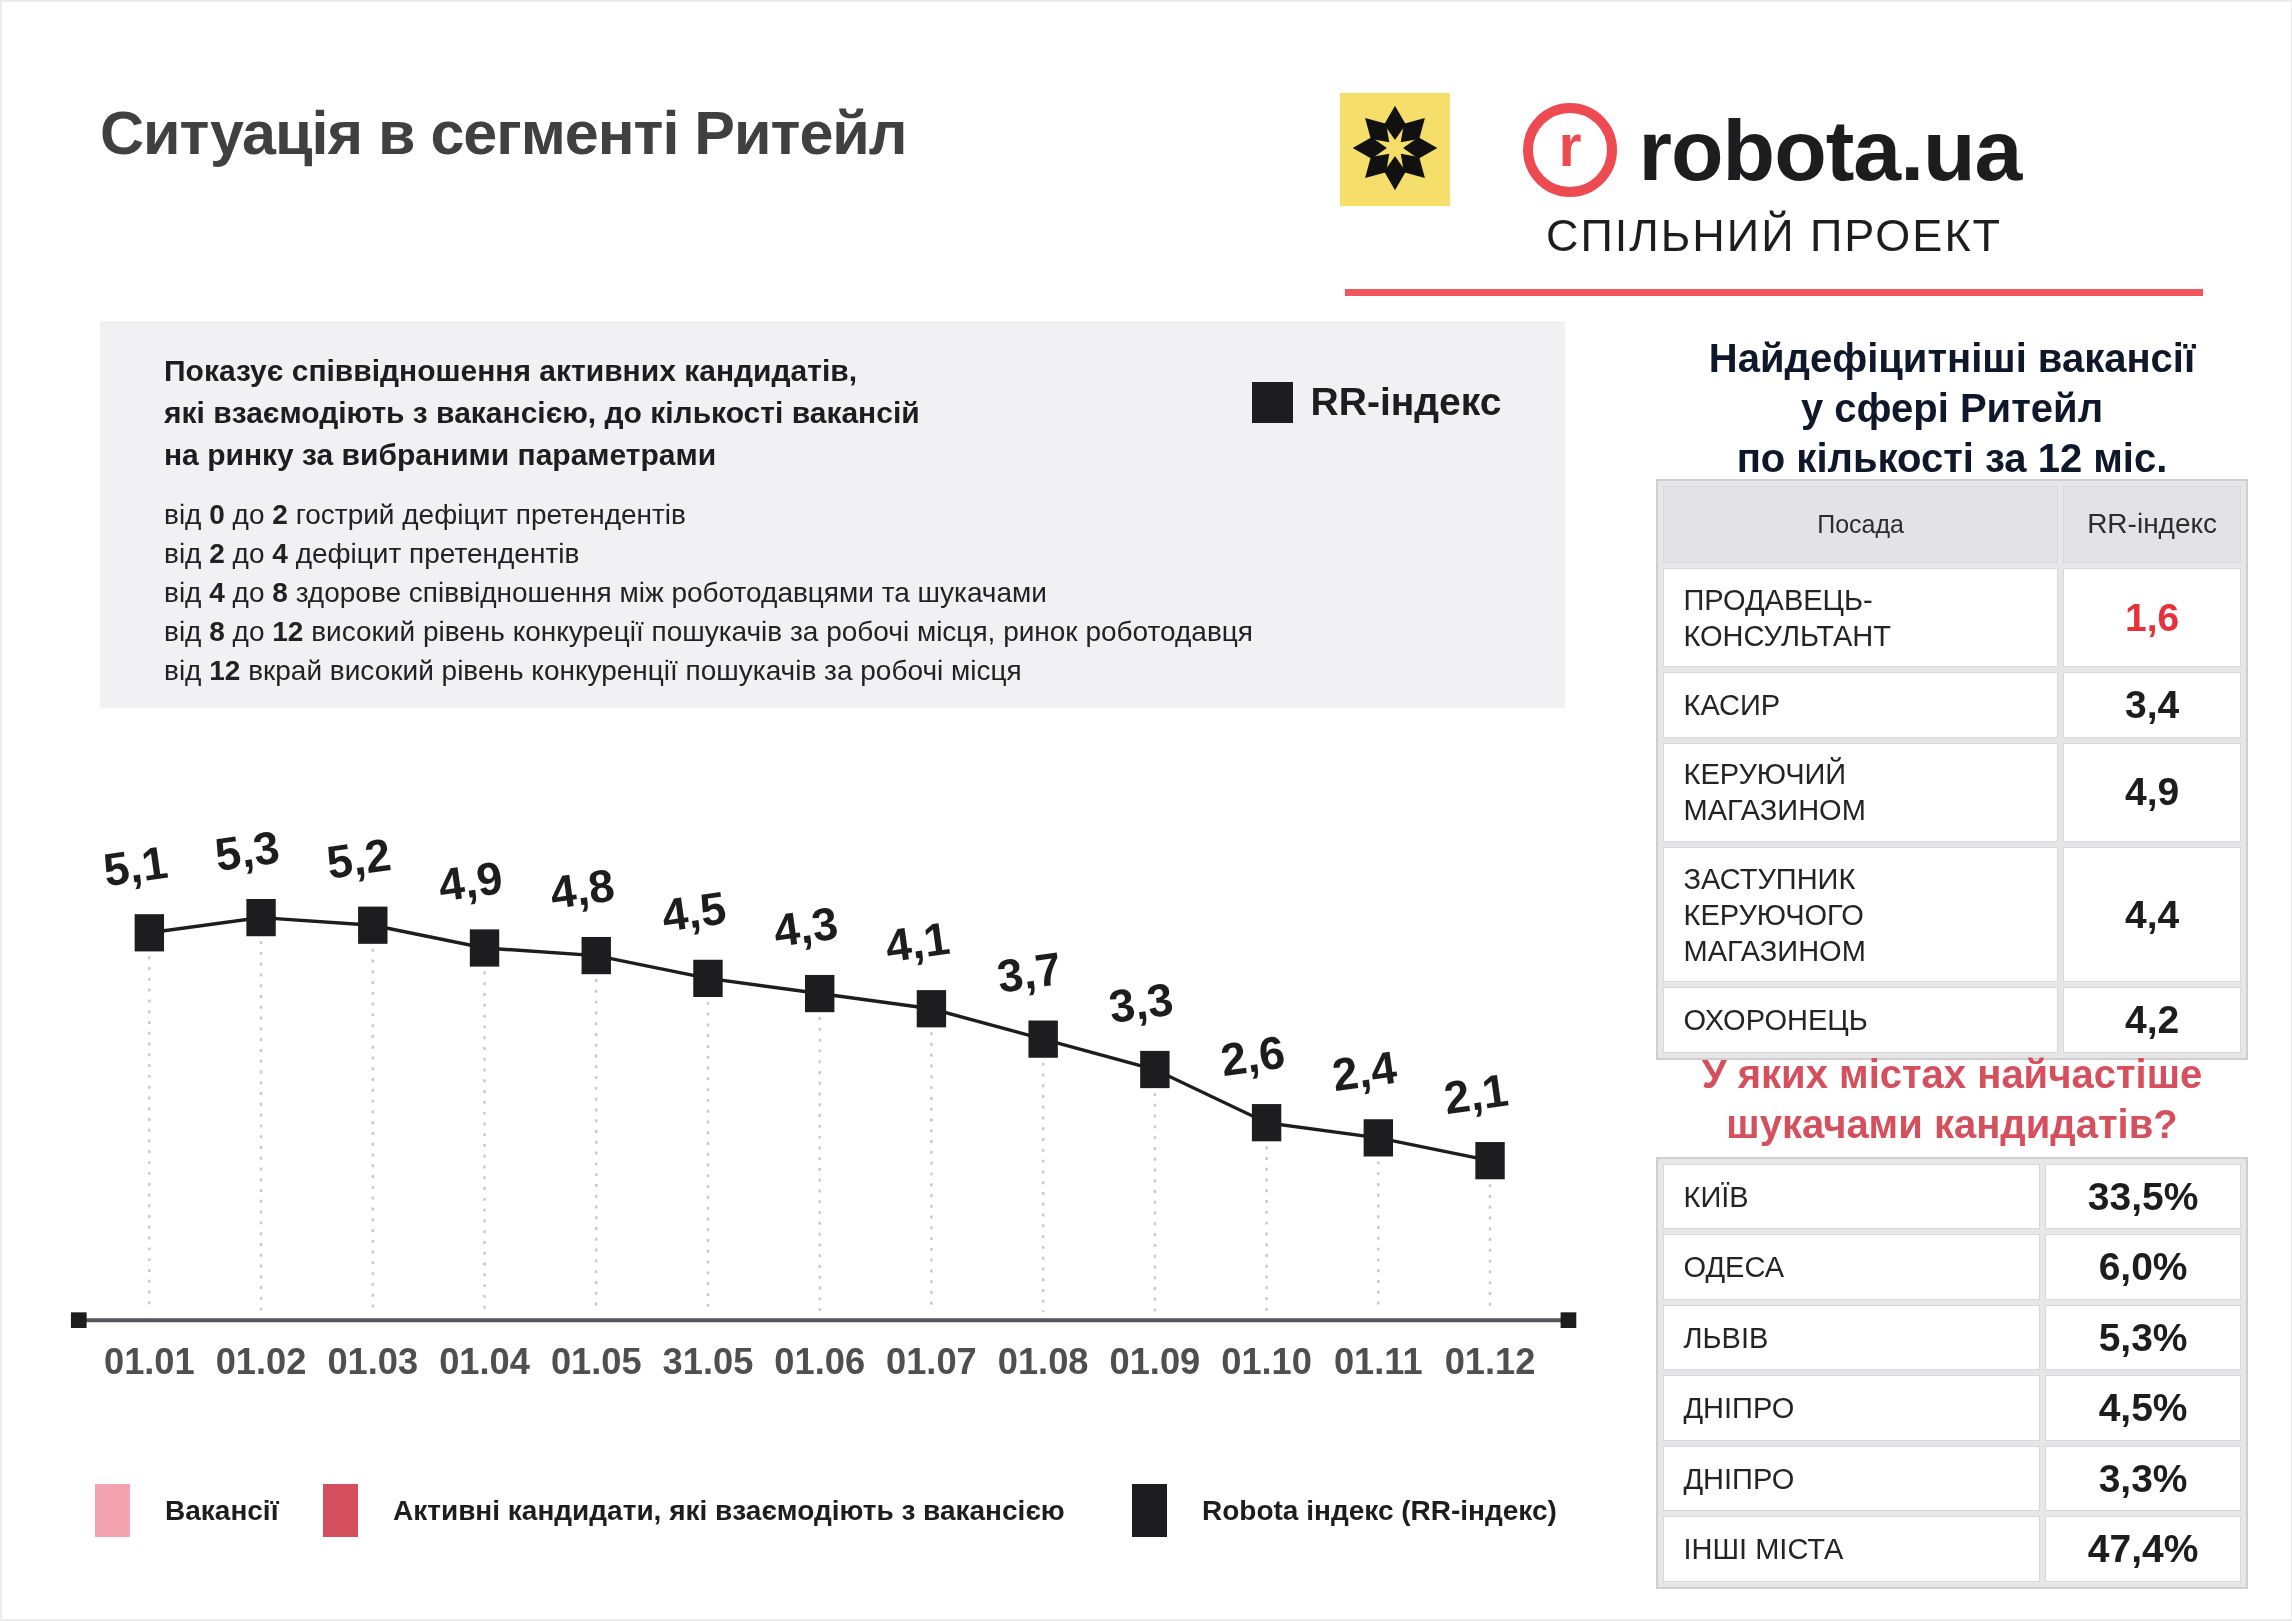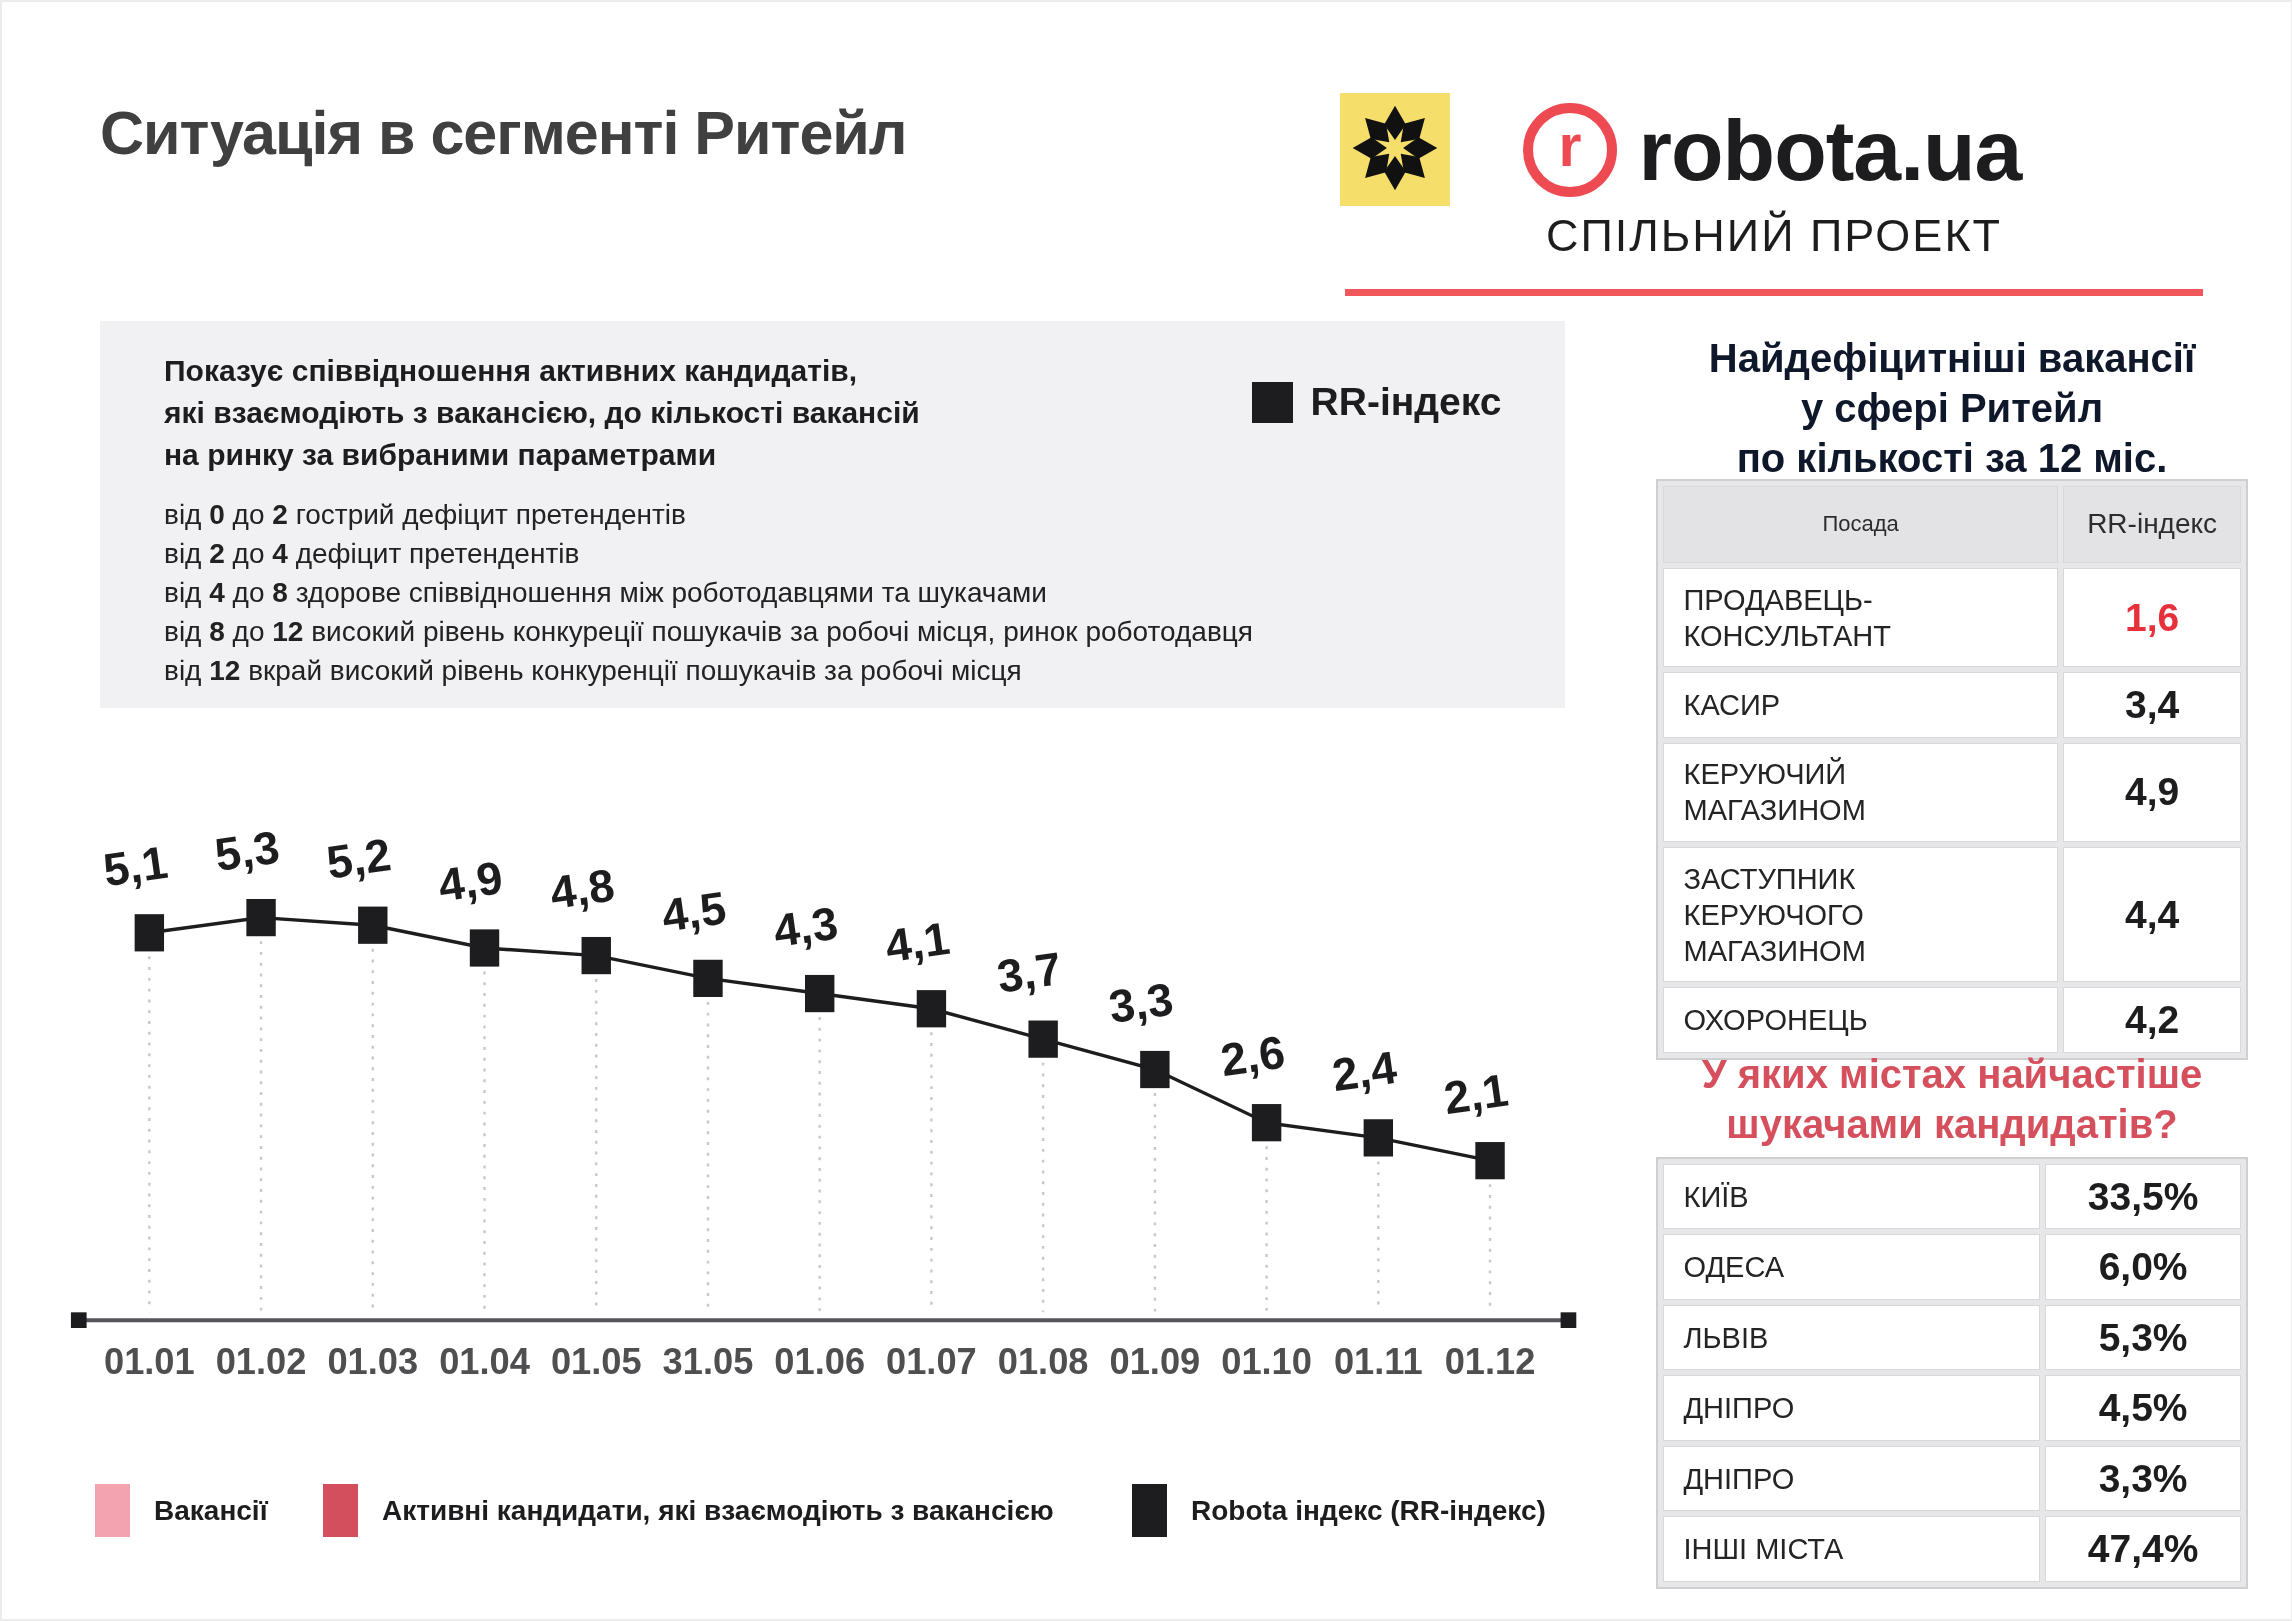--- a/index.html
+++ b/index.html
@@ -47,41 +47,41 @@
   }
   .rr-label{ position:absolute; left:1152px; top:59px; display:flex; align-items:center; gap:17.6px; }
   .rr-swatch{ width:41px; height:41px; }
   .rr-label-text{ font-size:39px; font-weight:800; }
   .scale-list{ position:absolute; left:64px; top:174px; font-size:28px; line-height:39px; color:#222; }
   .scale-line .sn{ font-weight:800; }
   
   .chart-layer{ position:absolute; left:0; top:0; width:2293px; height:1621px; pointer-events:none; }
   svg text{ font-family:"Liberation Sans", sans-serif; }
   
-  .legend-item{ position:absolute; top:1482px; display:flex; align-items:center; gap:24px; }
+  .legend-item{ position:absolute; top:1482px; display:flex; align-items:center; gap:35px; }
   .legend-swatch{ width:35px; height:53px; flex:0 0 auto; }
   .legend-label{ font-size:28px; font-weight:700; color:#1d1d1f; }
   
   .panel-title{
     position:absolute; left:1654px; width:592px; text-align:center;
     font-size:40px; font-weight:800; line-height:50px;
   }
   .rtable{
     position:absolute; left:1654px; width:592px; box-sizing:border-box;
     background:#e7e7e9; border:2px solid #cfcfd1; padding:4.9px;
     display:flex; flex-direction:column; gap:4.9px;
   }
   .rrow{ display:flex; gap:4.9px; }
   .cell{ background:#ffffff; border:1px solid #d8d8da; box-sizing:border-box; }
   .cell.pos{ flex:1; padding:12.7px 19.6px; font-size:29px; line-height:36px; color:#242426;
              display:flex; align-items:center; white-space:pre-line; }
   .cell.val{ width:178px; flex:0 0 auto; display:flex; align-items:center; justify-content:center;
              font-size:39px; font-weight:800; color:#1d1d1f; padding:9.8px 0;}
   .rrow.head .cell{ background:#e3e3e5; }
-  .rrow.head .cell.pos{ justify-content:center; font-size:22px; font-weight:500; color:#2c2c2e; padding:19.6px 0;}
+  .rrow.head .cell.pos{ justify-content:center; font-size:25px; font-weight:500; color:#2c2c2e; padding:19.6px 0;}
   .rrow.head .cell.val{ font-size:28px; font-weight:500; color:#2c2c2e; }
   .rtable.cities .cell.pos{ padding:9.8px 19.6px; }
   .rtable.cities .cell.val{ width:196px; }
 </style>
 </head>
 <body>
 
 <div class="page">
 
   <div class="main-title">Ситуація в сегменті Ритейл</div>

